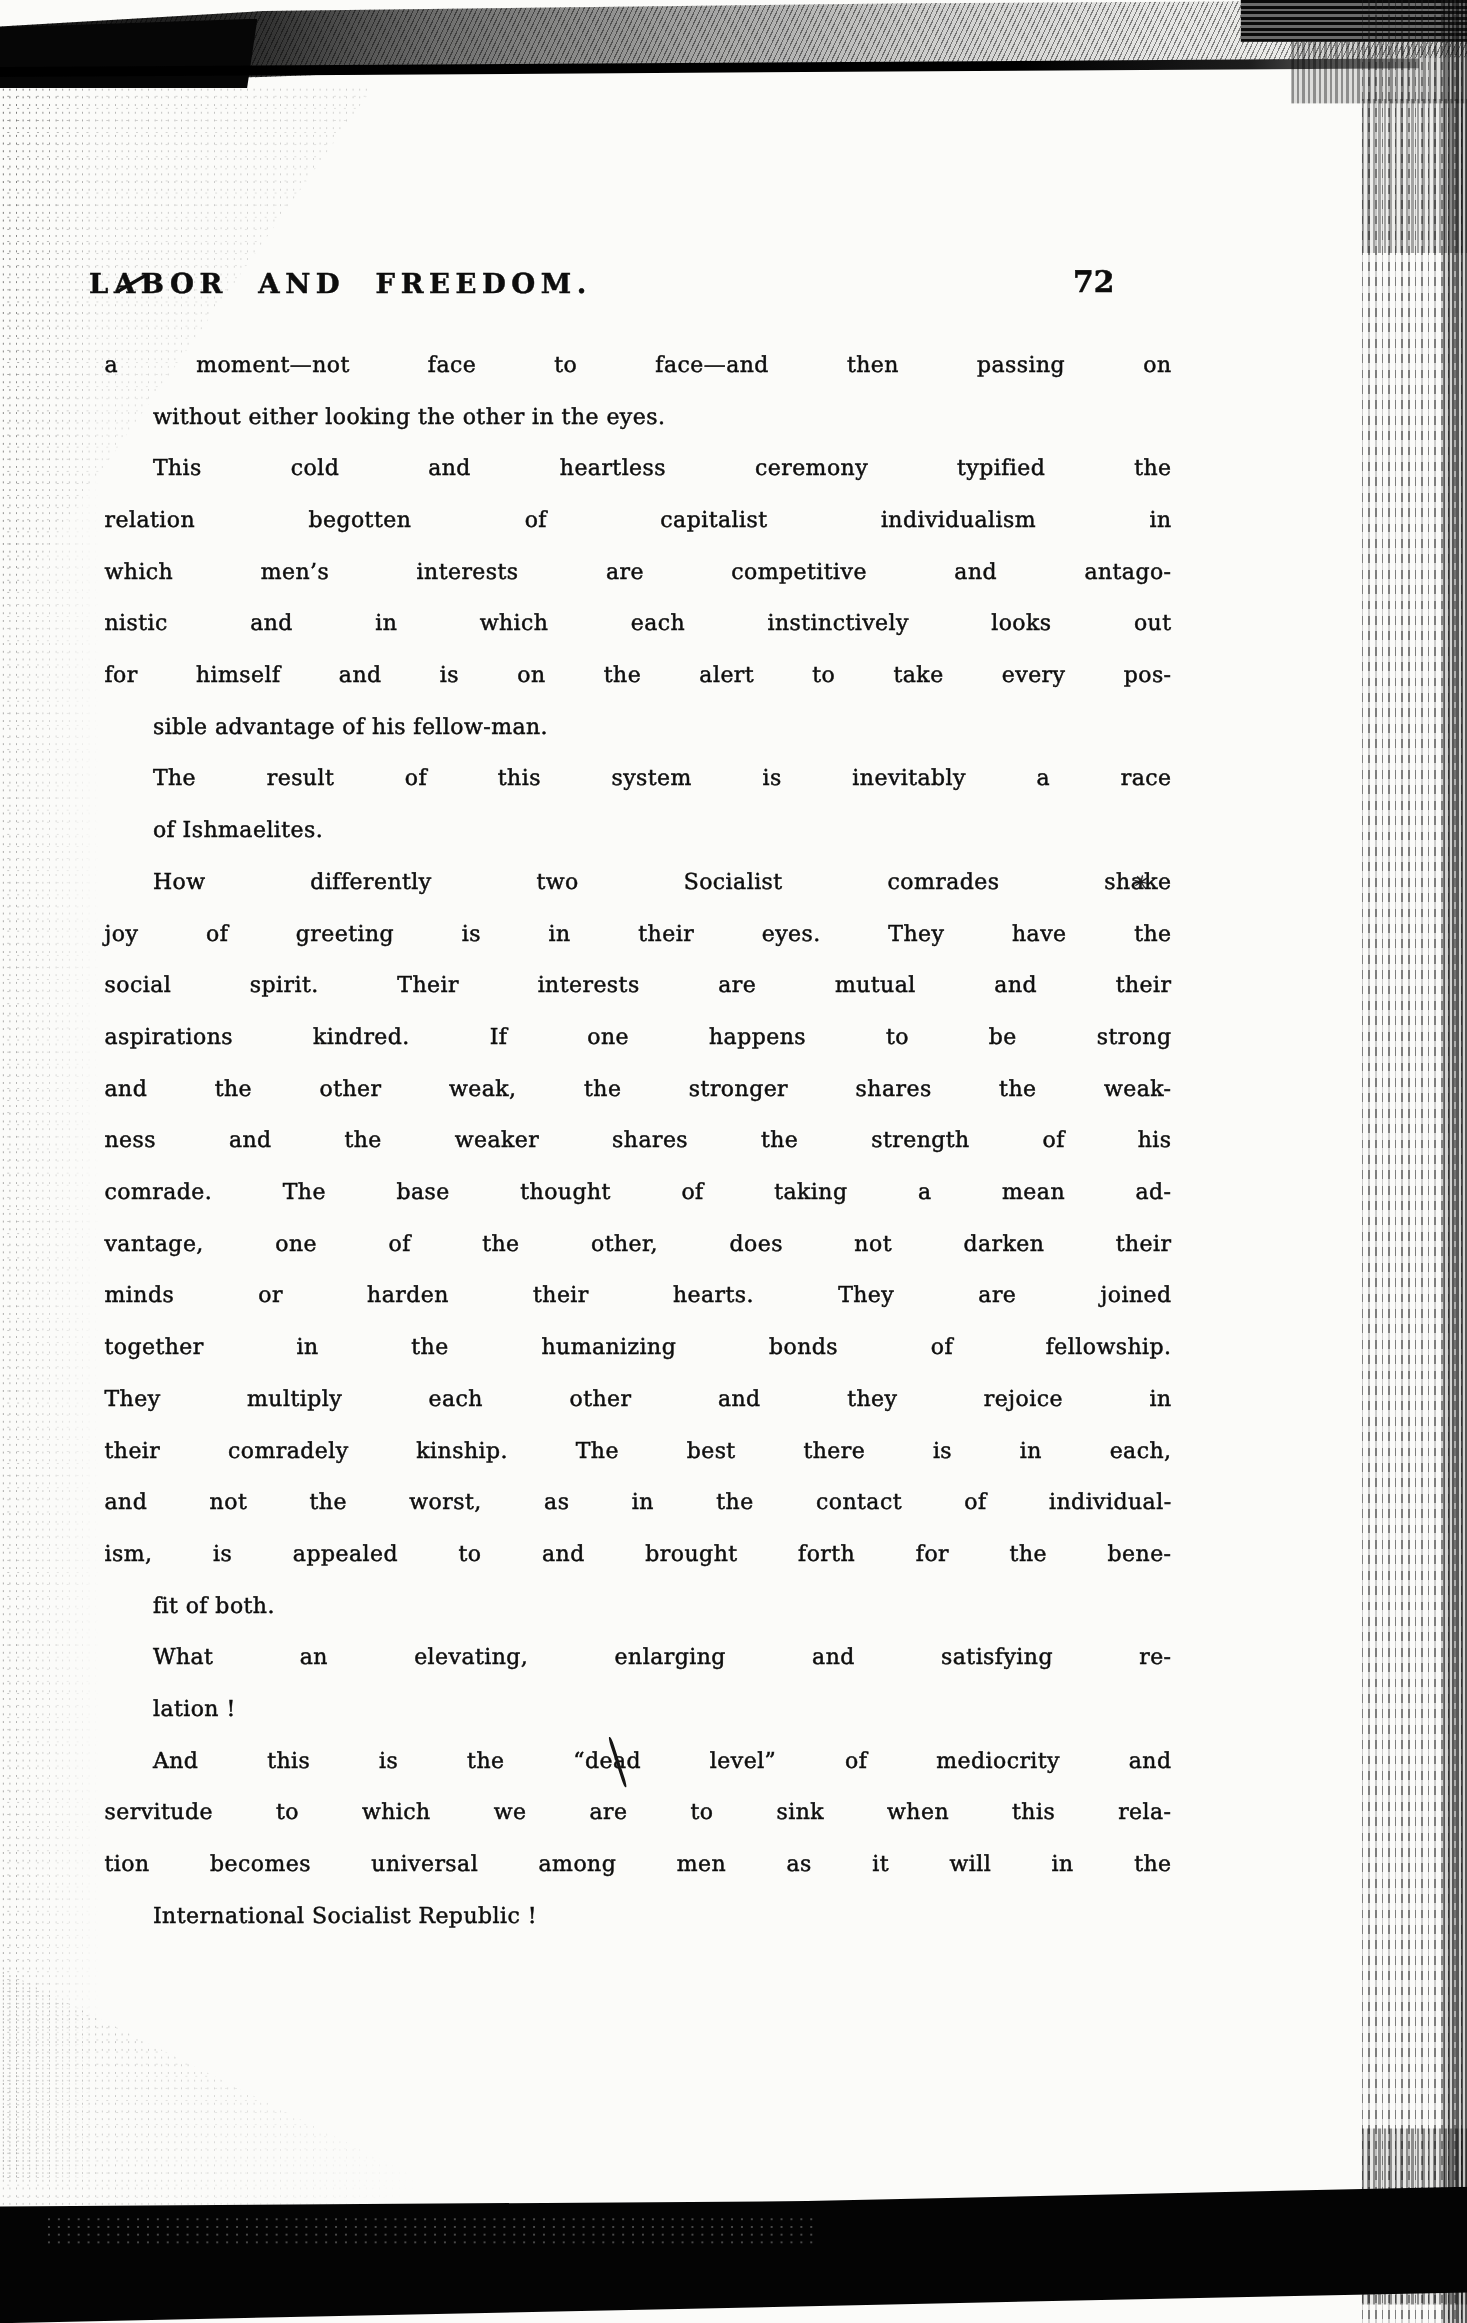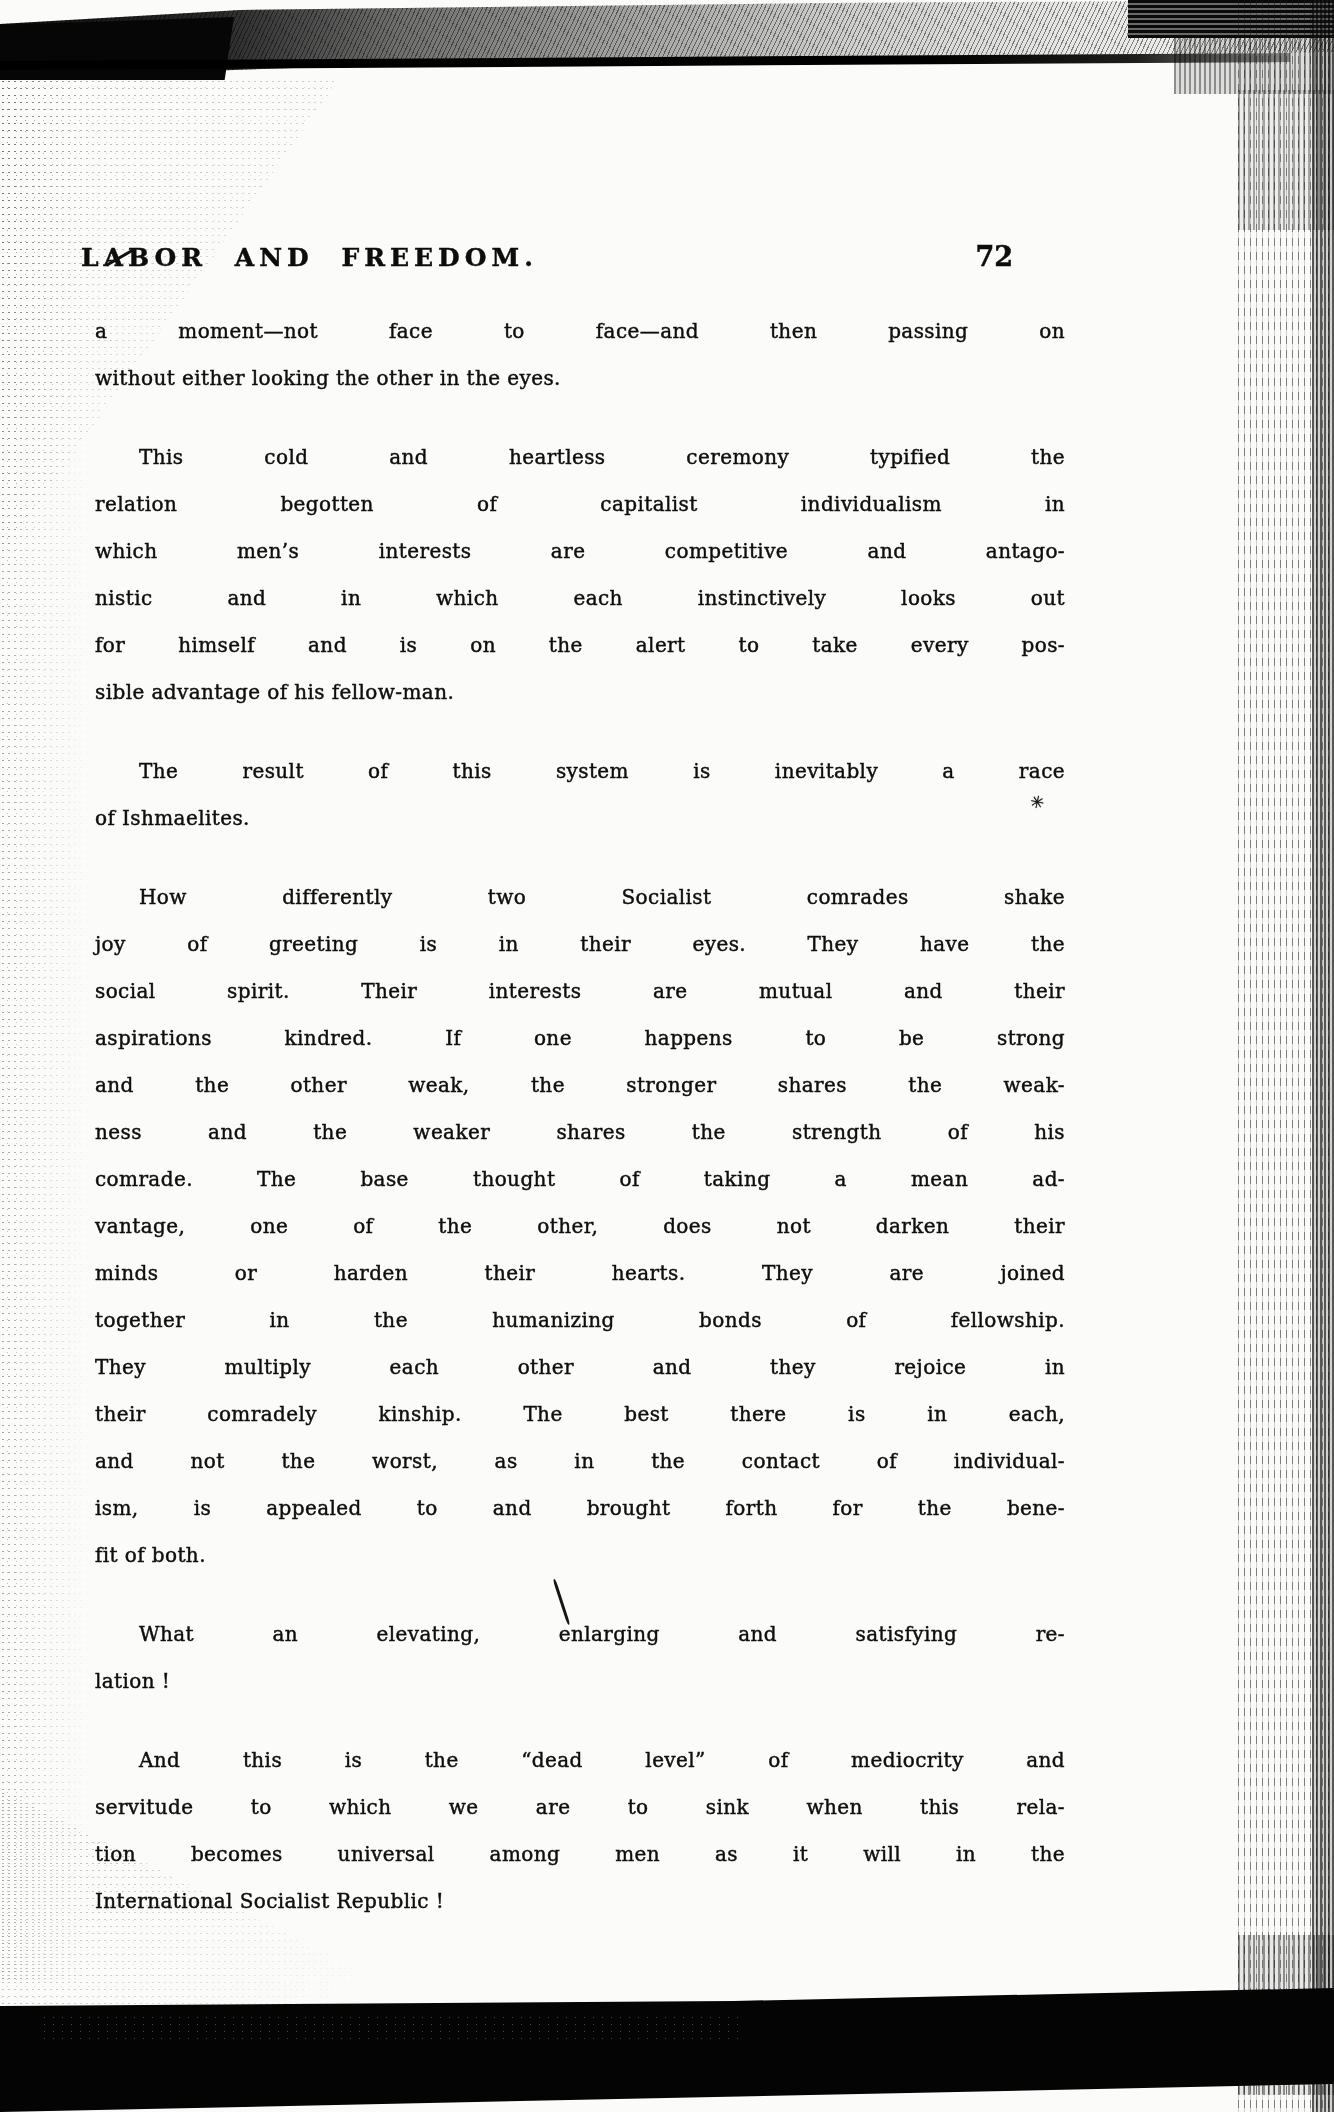--- a/index.html
+++ b/index.html
@@ -104,22 +104,22 @@
   .page-number{
     position:absolute;right:52px;top:-2px;font-size:27px;font-weight:bold;
     -webkit-text-stroke:.5px #0d0d0d;
   }
   .body-text{
     position:absolute;left:95px;top:308px;width:970px;color:#0e0e0e;
     font-size:20px;line-height:47px;letter-spacing:.4px;
     -webkit-text-stroke:.45px #101010;
   }
   .line{text-align:justify;text-align-last:justify;height:47px;white-space:nowrap;}
-  .line.end{text-align-last:left;}
-  .line.indent{text-indent:44px;margin-top:32px;}
+  .line.end{text-align-last:left;margin-left:44px;}
+  .line.indent{text-indent:44px;}
   
   .mark-slash{
     position:absolute;left:104px;top:256px;width:32px;height:3px;background:#101010;
     transform:rotate(-30deg);border-radius:2px;
   }
   .mark-smudge{
     position:absolute;left:1030px;top:792px;font-size:17px;color:#181818;
     transform:rotate(12deg);text-shadow:0 0 1px #333;
   }
   .mark-stroke{

